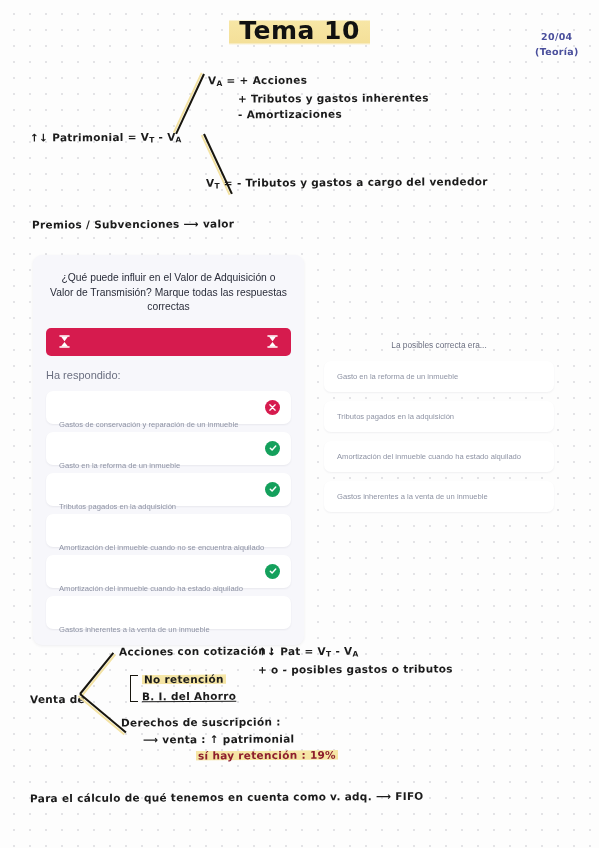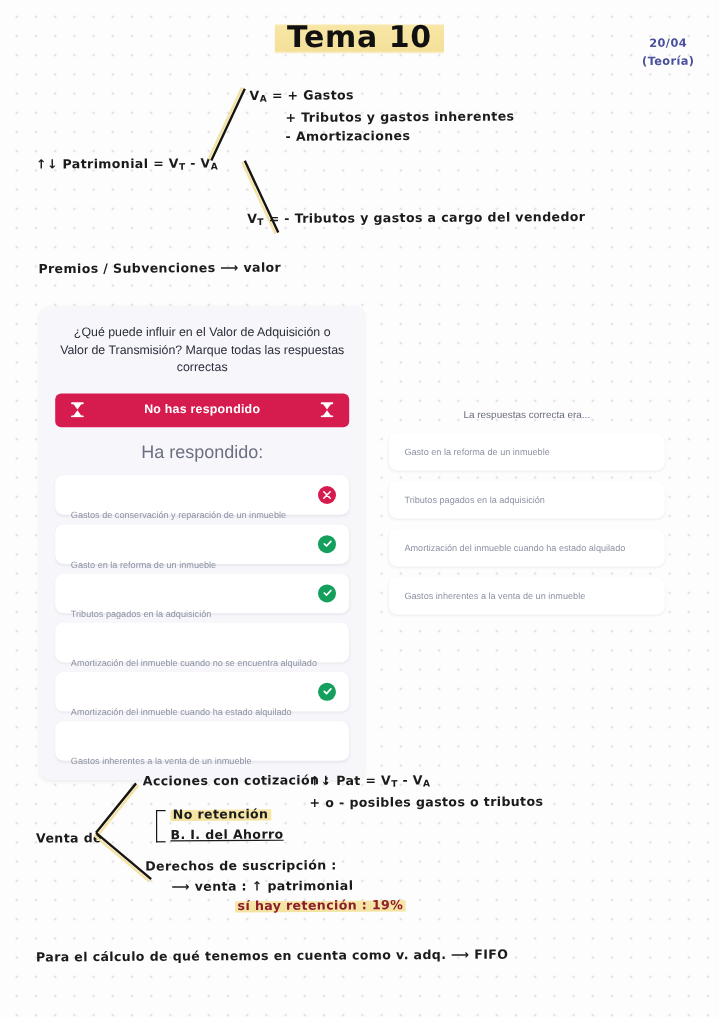--- a/index.html
+++ b/index.html
@@ -72,21 +72,21 @@
     background:#d61b4e;border-radius:5px;height:28px;
     display:flex;align-items:center;justify-content:space-between;
     padding:0 13px;margin-bottom:13px;
   }
   #banner .btxt{
     flex:1;text-align:center;color:#fff;font-weight:700;font-size:10.3px;
     letter-spacing:.2px;
   }
   .hourglass{width:11px;height:13px;flex:0 0 auto;}
   #harespondido{
-    text-align:center;font-size:15px;color:#6b6f80;margin:0 0 10px 0;
+    font-size:11px;color:#6b6f80;margin:0 0 10px 0;
   }
   .opt{
     background:#fff;border-radius:7px;height:33px;
     display:flex;align-items:center;justify-content:space-between;
     padding:0 11px 0 13px;margin-bottom:8px;
     box-shadow:0 1px 2px rgba(40,40,70,.07);
   }
   .opt .otext{font-size:7.6px;color:#8e93a4;line-height:1.3;padding-right:6px;margin-top:36px;}
   .badge{width:15px;height:15px;border-radius:50%;flex:0 0 auto;
     display:flex;align-items:center;justify-content:center;}
@@ -125,41 +125,40 @@
   <div class="abs hw mid" style="left:30px;top:131px;">
     <span>↑↓ Patrimonial =  V</span><span class="sub">T</span><span> - V</span><span class="sub">A</span>
   </div>
 
   <div class="chev" style="left:178px;top:71px;width:30px;height:125px;">
     <i style="left:26px;top:2px;width:66px;transform:rotate(115deg);"></i>
     <i style="left:26px;top:62px;width:66px;transform:rotate(65deg);"></i>
   </div>
 
   <div class="abs hw mid" style="left:208px;top:74px;">
-    <span>V</span><span class="sub">A</span><span> =  + Gastos</span>
+    <span>V</span><span class="sub">A</span><span> =  + Acciones</span>
   </div>
   <div class="abs hw mid" style="left:238px;top:92px;">+ Tributos  y  gastos  inherentes</div>
   <div class="abs hw mid" style="left:238px;top:108px;">- Amortizaciones</div>
 
   <div class="abs hw mid" style="left:206px;top:176px;">
     <span>V</span><span class="sub">T</span><span> = - Tributos  y  gastos  a  cargo  del  vendedor</span>
   </div>
 
   <div class="abs hw mid" style="left:32px;top:218px;">Premios / Subvenciones  ⟶  valor</div>
 
   <div class="abs" id="quiz">
     <div id="qtext">¿Qué puede influir en el Valor de Adquisición o Valor de Transmisión? Marque todas las respuestas correctas</div>
 
     <div id="banner">
       <svg class="hourglass" viewBox="0 0 11 13">
         <path d="M1 1h9M1 12h9" stroke="#fff" stroke-width="1.6" stroke-linecap="round"></path>
         <path d="M2 1.4 L5.5 6.3 L9 1.4 Z" fill="#fff"></path>
         <path d="M2 11.6 L5.5 6.9 L9 11.6 Z" fill="#fff"></path>
       </svg>
-      <span class="btxt">No has respondido</span>
       <svg class="hourglass" viewBox="0 0 11 13">
         <path d="M1 1h9M1 12h9" stroke="#fff" stroke-width="1.6" stroke-linecap="round"></path>
         <path d="M2 1.4 L5.5 6.3 L9 1.4 Z" fill="#fff"></path>
         <path d="M2 11.6 L5.5 6.9 L9 11.6 Z" fill="#fff"></path>
       </svg>
     </div>
 
     <div id="harespondido">Ha respondido:</div>
 
     <div class="opt">
@@ -201,21 +200,21 @@
           </svg>
       </span>
     </div>
 
     <div class="opt" style="margin-bottom:0;">
       <span class="otext">Gastos inherentes a la venta de un inmueble</span>
     </div>
   </div>
 
   <div class="abs" id="correct">
-    <div class="ctitle">La respuestas correcta era...</div>
+    <div class="ctitle">La posibles correcta era...</div>
     <div class="copt">
       <span>Gasto en la reforma de un inmueble</span>
     </div>
     <div class="copt">
       <span>Tributos pagados en la adquisición</span>
     </div>
     <div class="copt">
       <span>Amortización del inmueble cuando ha estado alquilado</span>
     </div>
     <div class="copt">

